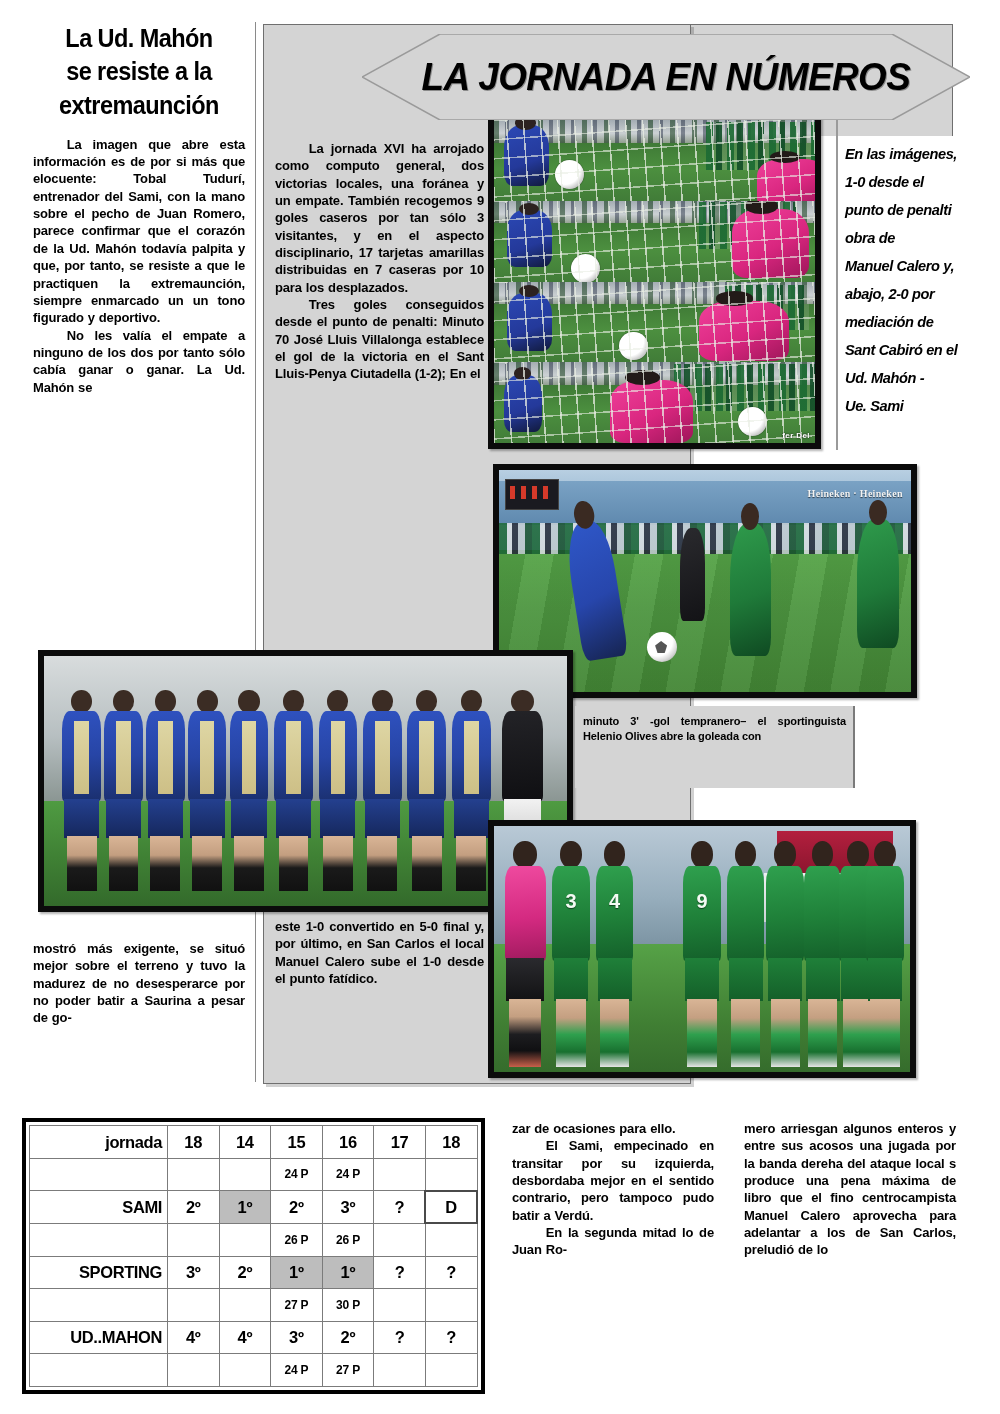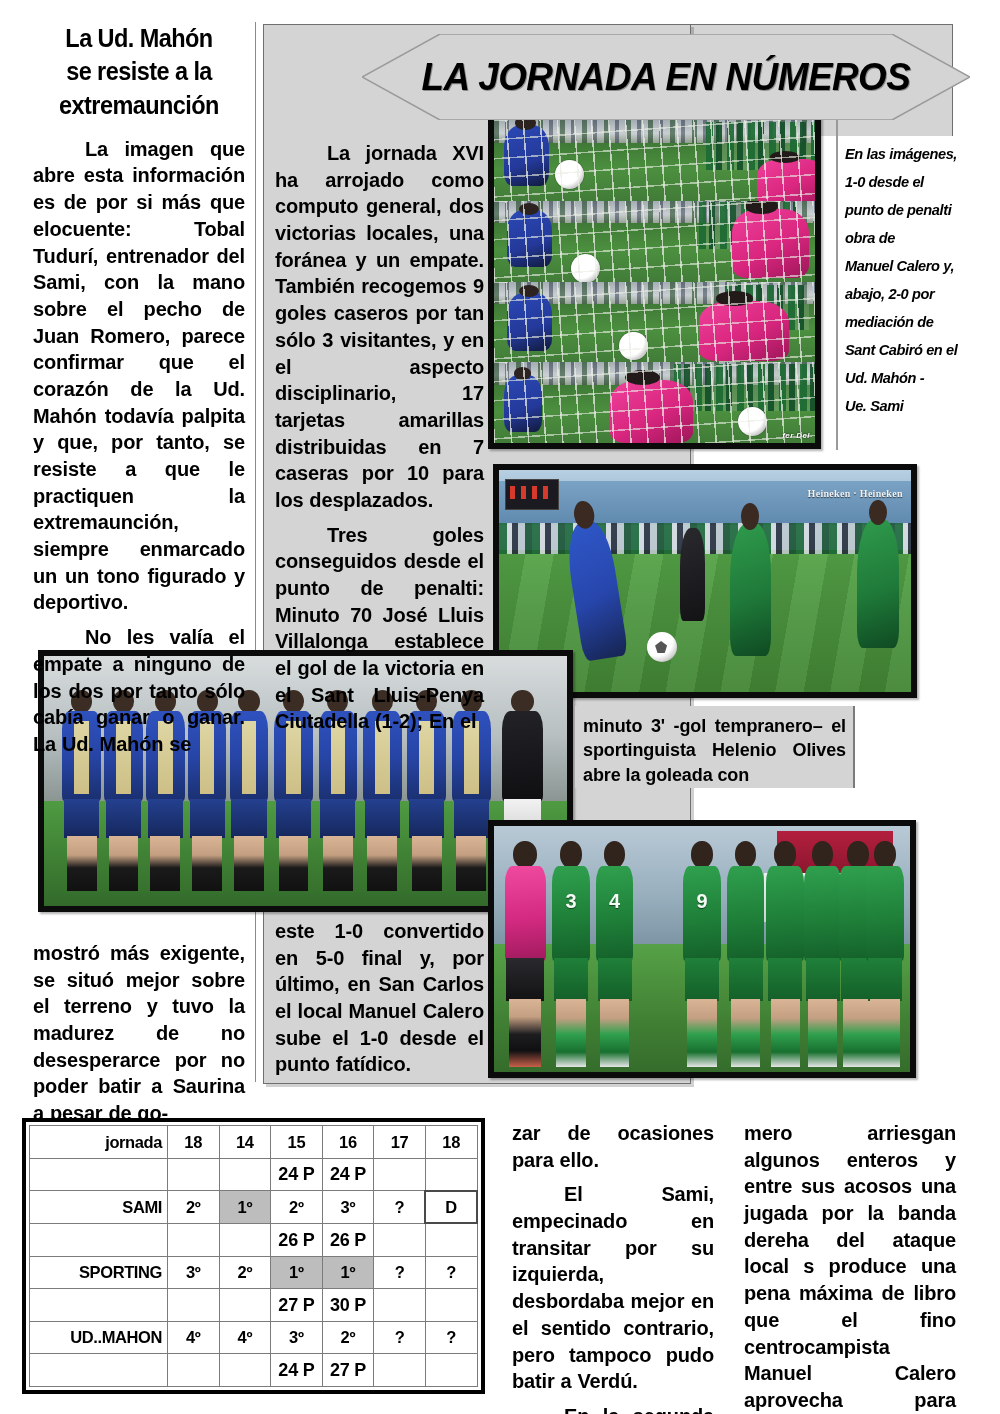--- a/index.html
+++ b/index.html
@@ -8,30 +8,30 @@
     width:1000px; height:1414px;
     background:#ffffff;
     font-family:"Liberation Sans", sans-serif;
     position:relative;
     overflow:hidden;
     color:#000;
   }
 
   
   .body-text {
-    font-size:20px;
+    font-size:13px;
     line-height:1.335;
     text-align:justify;
     font-weight:700;
     letter-spacing:-0.15px;
     word-spacing:0.5px;
     -webkit-font-smoothing:none;
   }
   .body-text p { margin:0; text-indent:2.6em; }
-  .body-text p + p { margin-top:8px; }
+  .body-text p + p { margin-top:0px; }
 
   
   #left-col {
     position:absolute;
     left:33px; top:22px;
     width:212px;
   }
   #headline {
     font-size:25px;
     font-weight:900;
@@ -129,21 +129,21 @@
     left:836px; top:120px;
     width:2px; height:330px;
     background:#9a9a9a;
   }
 
   
   #photo2-caption {
     position:absolute;
     left:583px; top:714px;
     width:263px;
-    font-size:18px;
+    font-size:11px;
     font-weight:700;
     line-height:1.36;
     text-align:justify;
     letter-spacing:-0.1px;
   }
   #photo2-caption-box {
     position:absolute;
     left:575px; top:706px;
     width:280px; height:82px;
     background:#d4d4d4;
@@ -159,21 +159,21 @@
     box-shadow:2px 2px 2px rgba(0,0,0,0.3);
   }
   .photo .inner { position:absolute; inset:0; overflow:hidden; }
 
   
   #photo-sequence { left:488px; top:114px; width:333px; height:335px; }
   .seq-panel { position:absolute; left:0; width:100%; height:25%; overflow:hidden; }
   .seq-panel:nth-child(1){ top:0; }
   .seq-panel:nth-child(2){ top:25%; }
   .seq-panel:nth-child(3){ top:50%; }
-  .seq-panel:nth-child(4){ top:75%;font-style:italic; }
+  .seq-panel:nth-child(4){ top:75%; }
   .seq-grass {
     position:absolute; left:0; right:0; top:28%; bottom:0;
     background:linear-gradient(180deg,#3f7a36 0%, #4c8f3f 45%, #417c38 100%);
   }
   .seq-crowd {
     position:absolute; left:0; right:0; top:0; height:30%;
     background:linear-gradient(180deg,#9aa4ac 0%, #c9cfd3 55%, #7d8d79 100%);
   }
   .seq-crowd::after{
     content:""; position:absolute; inset:0;
@@ -435,21 +435,21 @@
   table#standings td.rowname {
     text-align:right;
     padding-right:5px;
     width:138px;
     letter-spacing:-0.4px;
   }
   table#standings td.hl { background:#bdbdbd; }
   table#standings td.boxed {
     border:2px solid #4a4a4a;
   }
-  table#standings tr.pts td { font-size:18px; }
+  table#standings tr.pts td { font-size:12px; }
 
   
   #bottom-col-2 {
     position:absolute;
     left:512px; top:1120px;
     width:202px;
   }
   #bottom-col-3 {
     position:absolute;
     left:744px; top:1120px;

